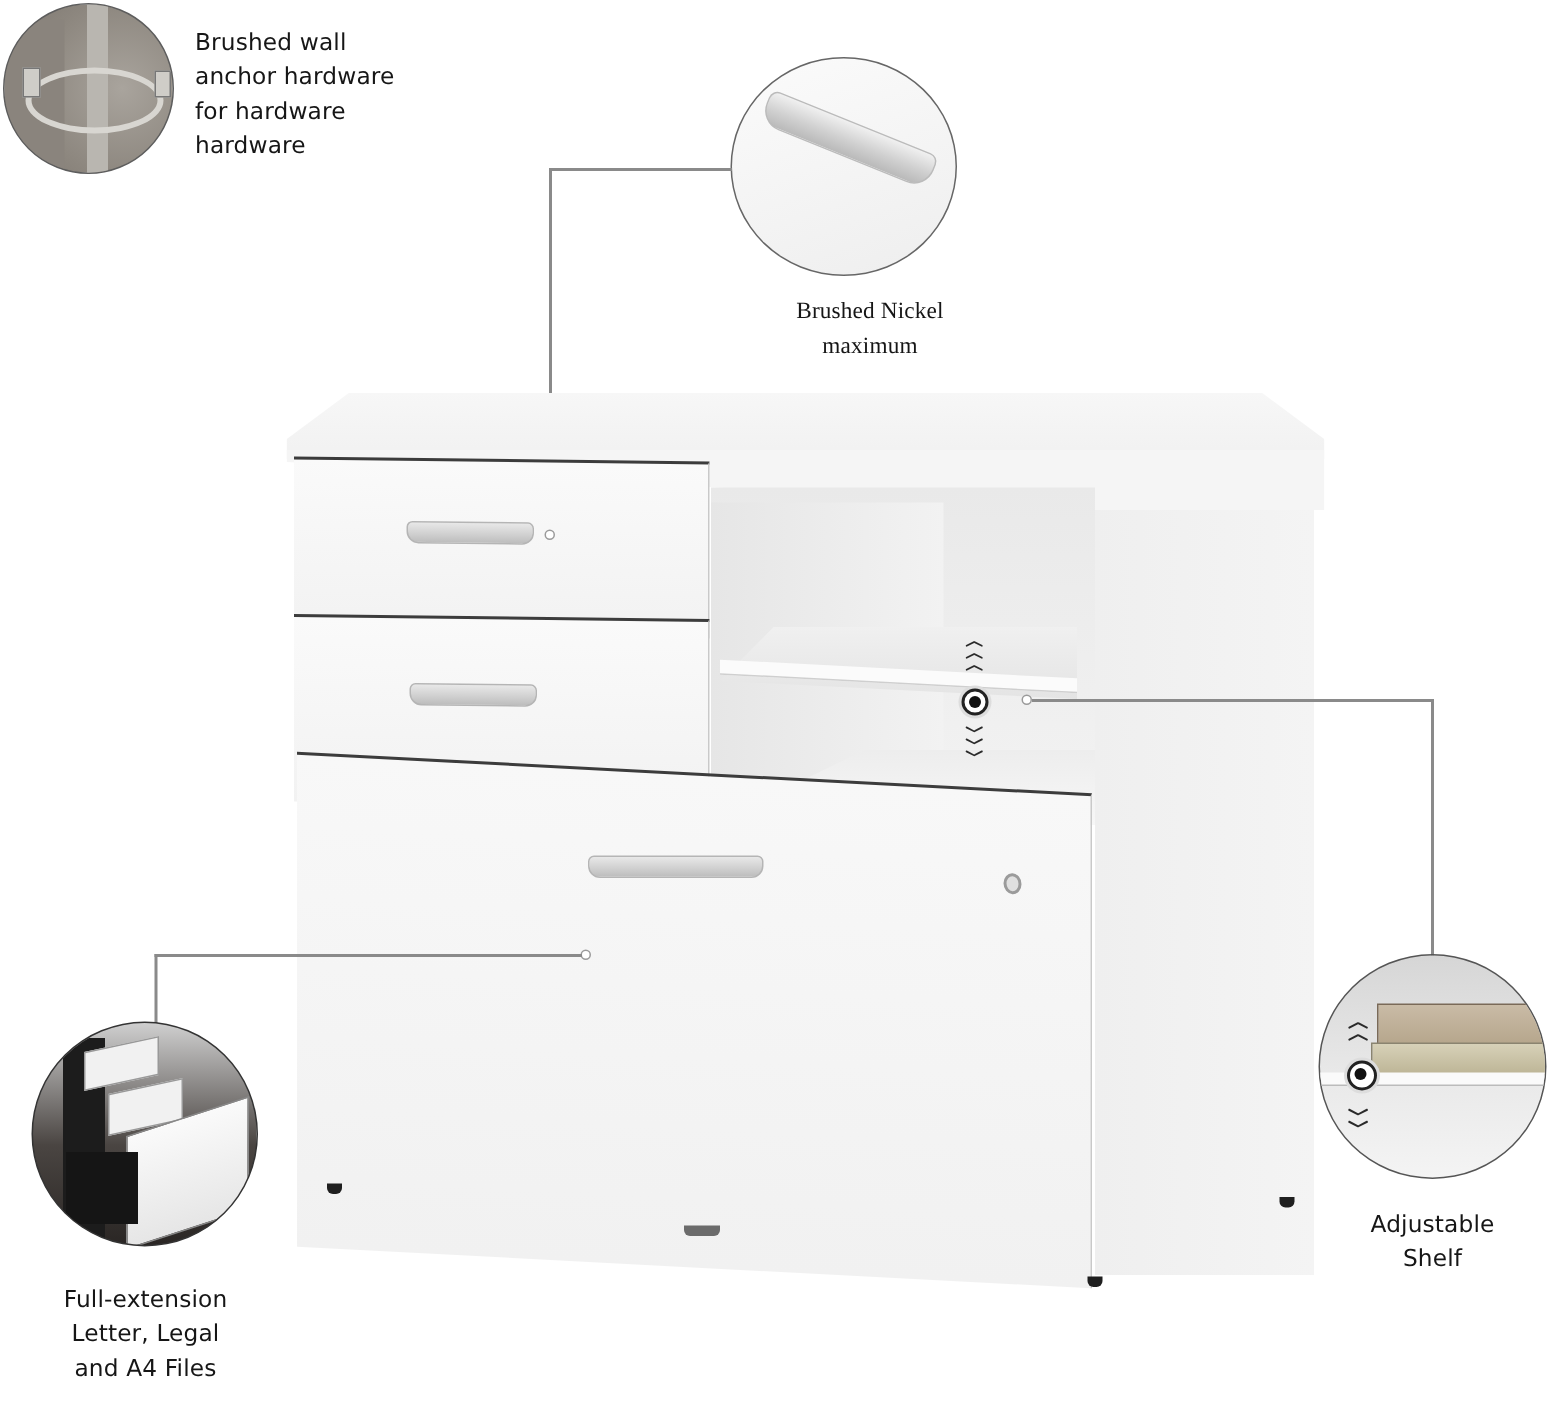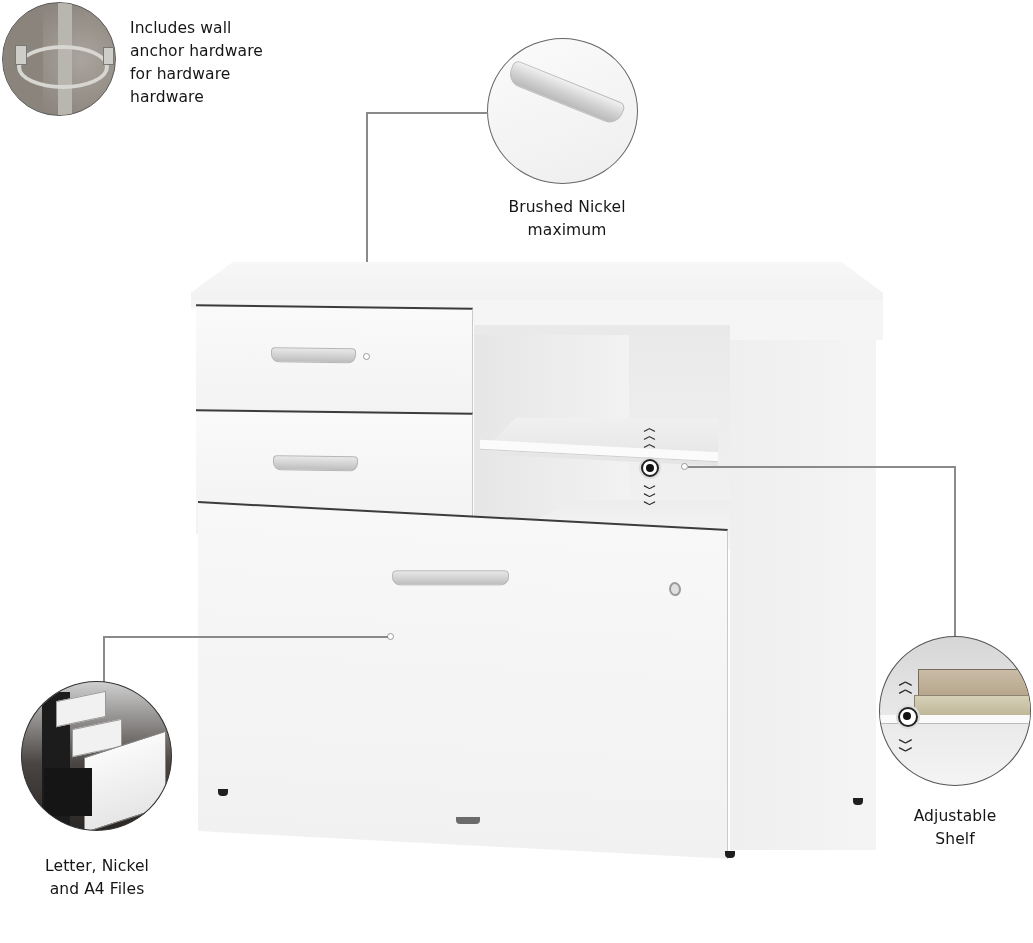--- a/index.html
+++ b/index.html
@@ -37,30 +37,30 @@
 <body>
 
 <div class="circle" style="left:2px; top:2px; width:114px; height:114px; background: radial-gradient(circle at 70% 50%, #a9a49d, #8d877f 60%, #7b756e); border-color:#5d5d5d;">
   <div class="abs" style="left:55px; top:0; width:14px; height:114px; background:#b9b6b0;"></div>
   <div class="abs" style="left:0; top:10px; width:40px; height:104px; background:#8a847d;"></div>
   <div class="abs" style="left:14px; top:42px; width:92px; height:44px; border:4px solid #d8d6d1; border-radius:50%; box-sizing:border-box;"></div>
   <div class="abs" style="left:12px; top:42px; width:10px; height:18px; background:#cfcdc8; border:1px solid #777;"></div>
   <div class="abs" style="left:100px; top:44px; width:9px; height:16px; background:#cfcdc8; border:1px solid #777;"></div>
 </div>
 <div class="caption" style="left:130px; top:17px;">
-  <span>Includes wall</span>
+  <span>Brushed wall</span>
   <span>anchor hardware</span>
   <span>for hardware</span>
   <span>hardware</span>
 </div>
 
 <div class="circle" style="left:487px; top:38px; width:151px; height:146px; background: linear-gradient(160deg,#fbfbfb,#eeeeee); border-color:#666;">
   <div class="abs" style="left:18px; top:42px; width:118px; height:22px; border-radius:6px 6px 14px 14px; background:linear-gradient(180deg,#f0f0f0,#d0d0d0 55%,#b9b9b9); transform: rotate(22deg); border:1px solid #bbb;"></div>
 </div>
-<div class="caption center" style="left:492px; top:196px; width:150px;">
+<div class="caption center" style="left:505px; top:196px; width:150px;font-family:Liberation Serif, serif;">
   <span>Brushed Nickel</span>
   <span>maximum</span>
 </div>
 <div class="line" style="left:366px; top:112px; width:122px; height:1.5px;"></div>
 <div class="line" style="left:366px; top:112px; width:1.5px; height:245px;"></div>
 
 <div class="side"></div>
 <div class="top"></div>
 <div class="topfront"></div>
 
@@ -115,15 +115,16 @@
 <div class="line" style="left:103px; top:636px; width:1.5px; height:56px;"></div>
 
 <div class="circle" style="left:21px; top:681px; width:151px; height:150px; background: linear-gradient(180deg,#cfcfcf,#4a4542 55%,#2a2624); border-color:#333;">
   <div class="abs" style="left:20px; top:10px; width:28px; height:140px; background:#1c1c1c;"></div>
   <div class="abs" style="left:34px; top:14px; width:48px; height:24px; background:#f1f1f1; border:1px solid #999; transform: skewY(-12deg);"></div>
   <div class="abs" style="left:50px; top:42px; width:48px; height:26px; background:#f1f1f1; border:1px solid #999; transform: skewY(-12deg);"></div>
   <div class="abs" style="left:62px; top:62px; width:80px; height:74px; background:linear-gradient(180deg,#fafafa,#e6e6e6); border:1px solid #888; transform: skewY(-18deg);"></div>
   <div class="abs" style="left:22px; top:86px; width:48px; height:48px; background:#151515;"></div>
 </div>
 <div class="caption center" style="left:12px; top:855px; width:170px;">
-  <span>Letter, Nickel</span>
+  <span>Full-extension</span>
+  <span>Letter, Legal</span>
   <span>and A4 Files</span>
 </div>
 
 </body></html>

